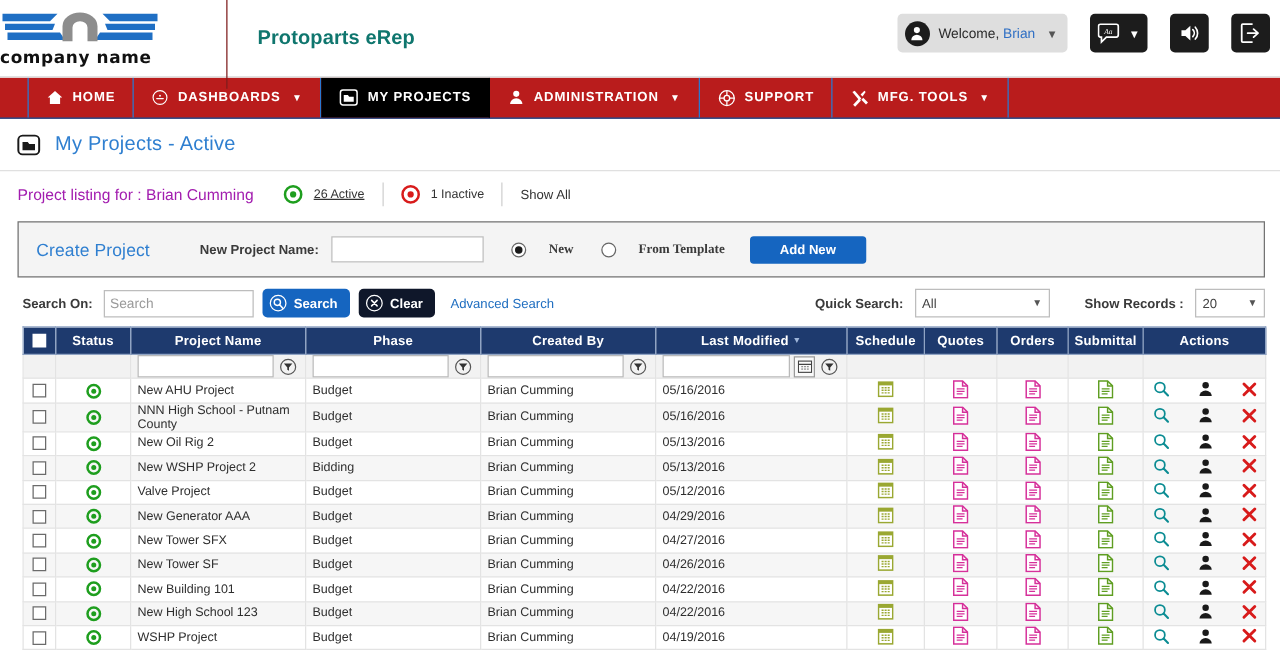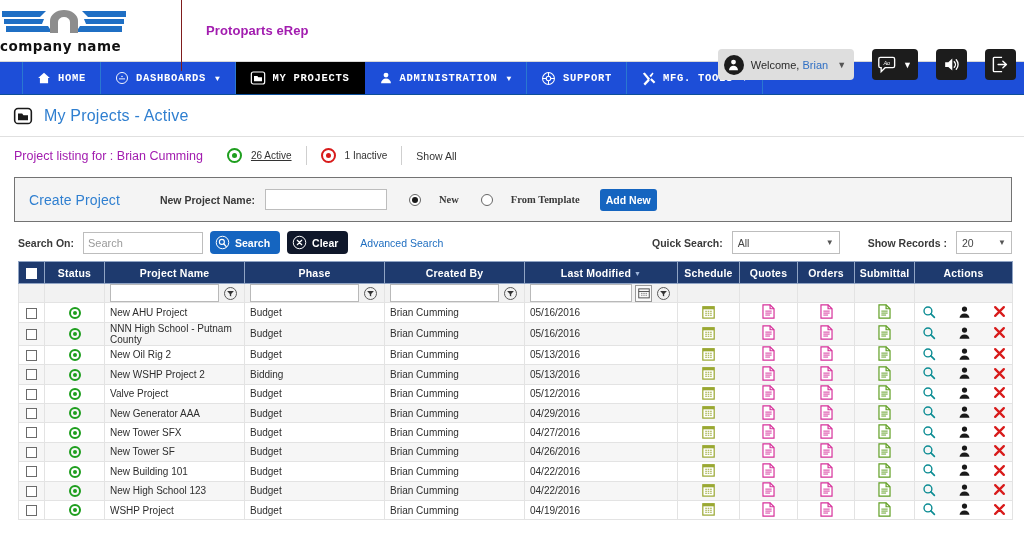--- a/index.html
+++ b/index.html
@@ -35,33 +35,32 @@
   .logo-text {
     font-family: "DejaVu Sans", sans-serif;
     font-size: 13.5px;
     font-weight: bold;
     letter-spacing: 0.5px;
     color: #111;
     margin-top: 1px;
   }
   .app-title {
     margin-left: 24px;
-    font-size: 13px;
+    font-size: 16px;
     font-weight: bold;
-    color: #a21caf;
+    color: #0f766e;
     letter-spacing: 0.1px;
   }
   .top-right {
     position: absolute;
     right: 8px;
     top: 11px;
     display: flex;
     align-items: flex-start;
     gap: 18px;
-    margin-top: 38px;
   }
   .user-chip {
     display: flex;
     align-items: center;
     gap: 7px;
     background: #dedede;
     border-radius: 4px;
     padding: 4px 8px 4px 6px;
     height: 31px;
   }
@@ -81,26 +80,25 @@
     min-width: 31px;
     display: flex; align-items: center; justify-content: center;
     gap: 4px; padding: 0 6px;
     cursor: pointer;
   }
   .sq-btn .chev { color: #fff; }
 
   
   .navbar {
     height: 33px;
-    background: #1d4ed8;
+    background: #b91c1c;
     display: flex;
     align-items: stretch;
     padding-left: 22px;
     border-bottom: 1px solid #0d4f99;
-    font-family: Liberation Mono, monospace;
   }
   .nav-item {
     display: flex;
     align-items: center;
     gap: 7px;
     padding: 0 14px;
     color: #ffffff;
     font-size: 10.5px;
     font-weight: bold;
     letter-spacing: 0.7px;
@@ -194,21 +192,21 @@
     display: inline-flex; align-items: center; justify-content: center;
     flex: none;
   }
   .radio.on::after {
     content: ""; width: 6px; height: 6px; border-radius: 50%; background: #1a1a1a;
   }
   .radio-lbl { font-size: 10.5px; color: #3a3a3a; font-weight: bold; }
   .btn-blue {
     background: #1565c0; color: #fff; border: none;
     font-size: 10.5px; font-weight: bold;
-    padding: 5px 6px; border-radius: 3px; cursor: pointer;
+    padding: 5px 24px; border-radius: 3px; cursor: pointer;
     font-family: "Liberation Sans", sans-serif;
     margin-left: 20px;
   }
 
   
   .search-row {
     display: flex;
     align-items: center;
     padding: 9px 12px 7px 18px;
   }

